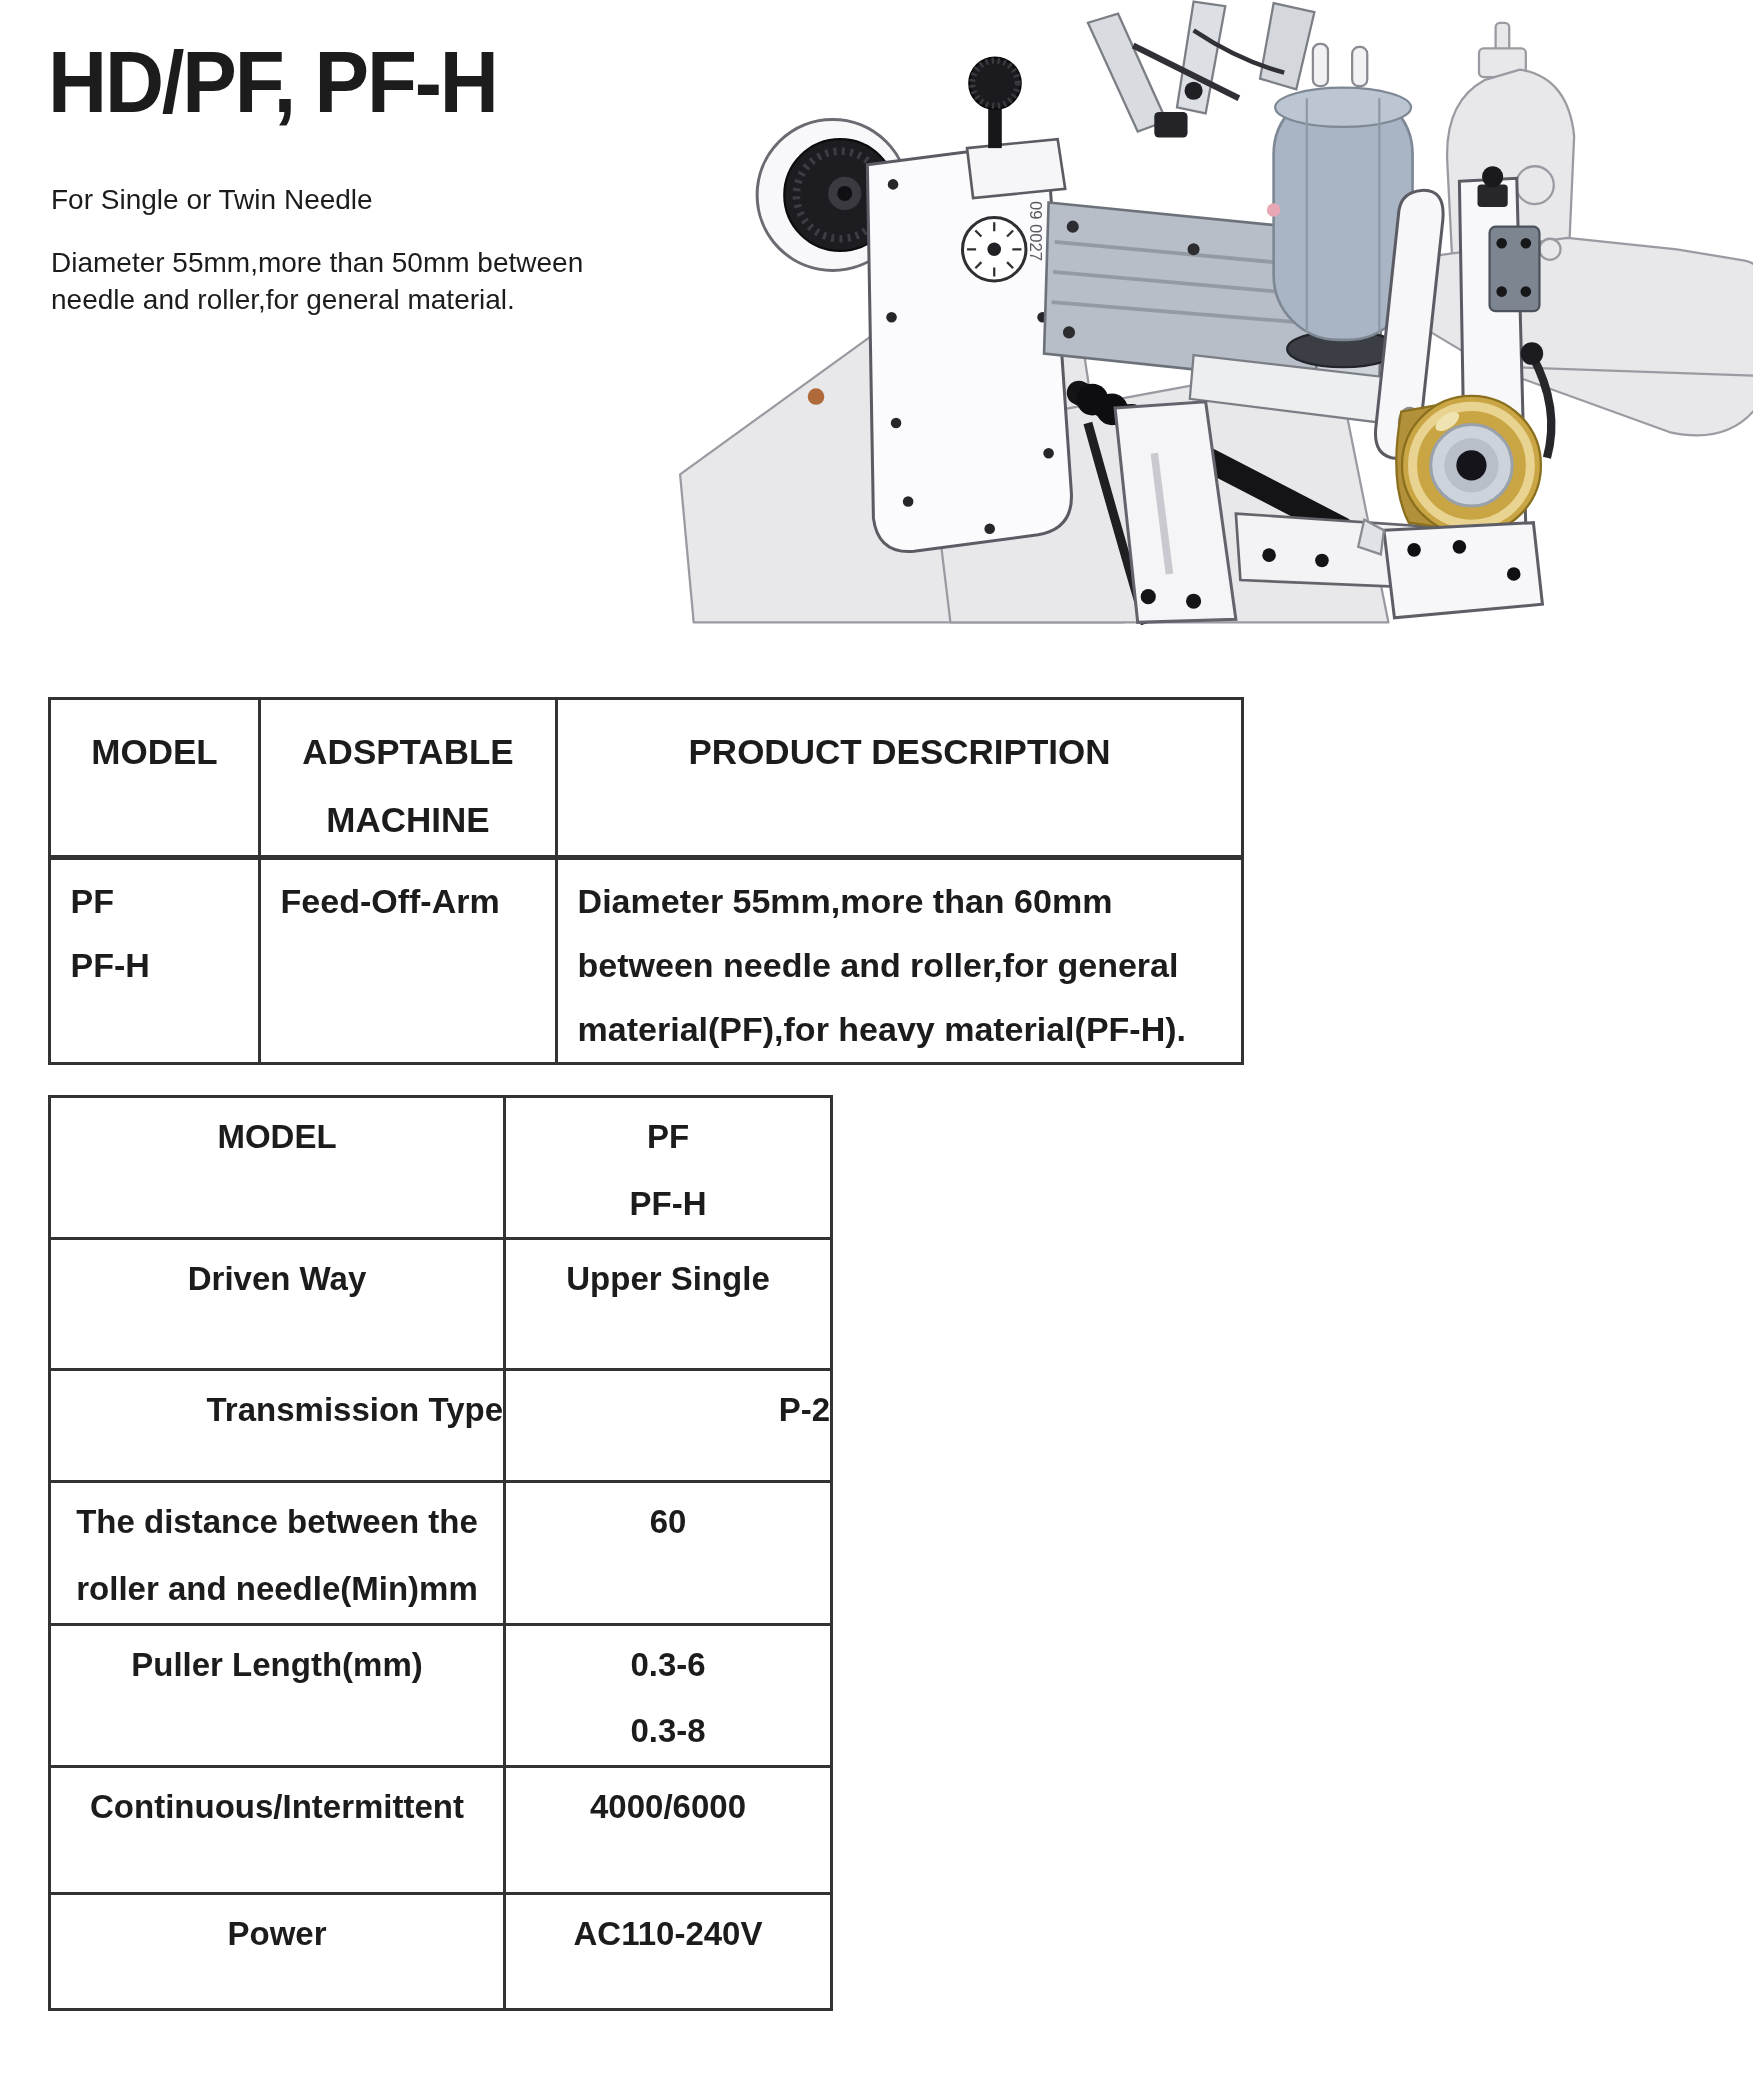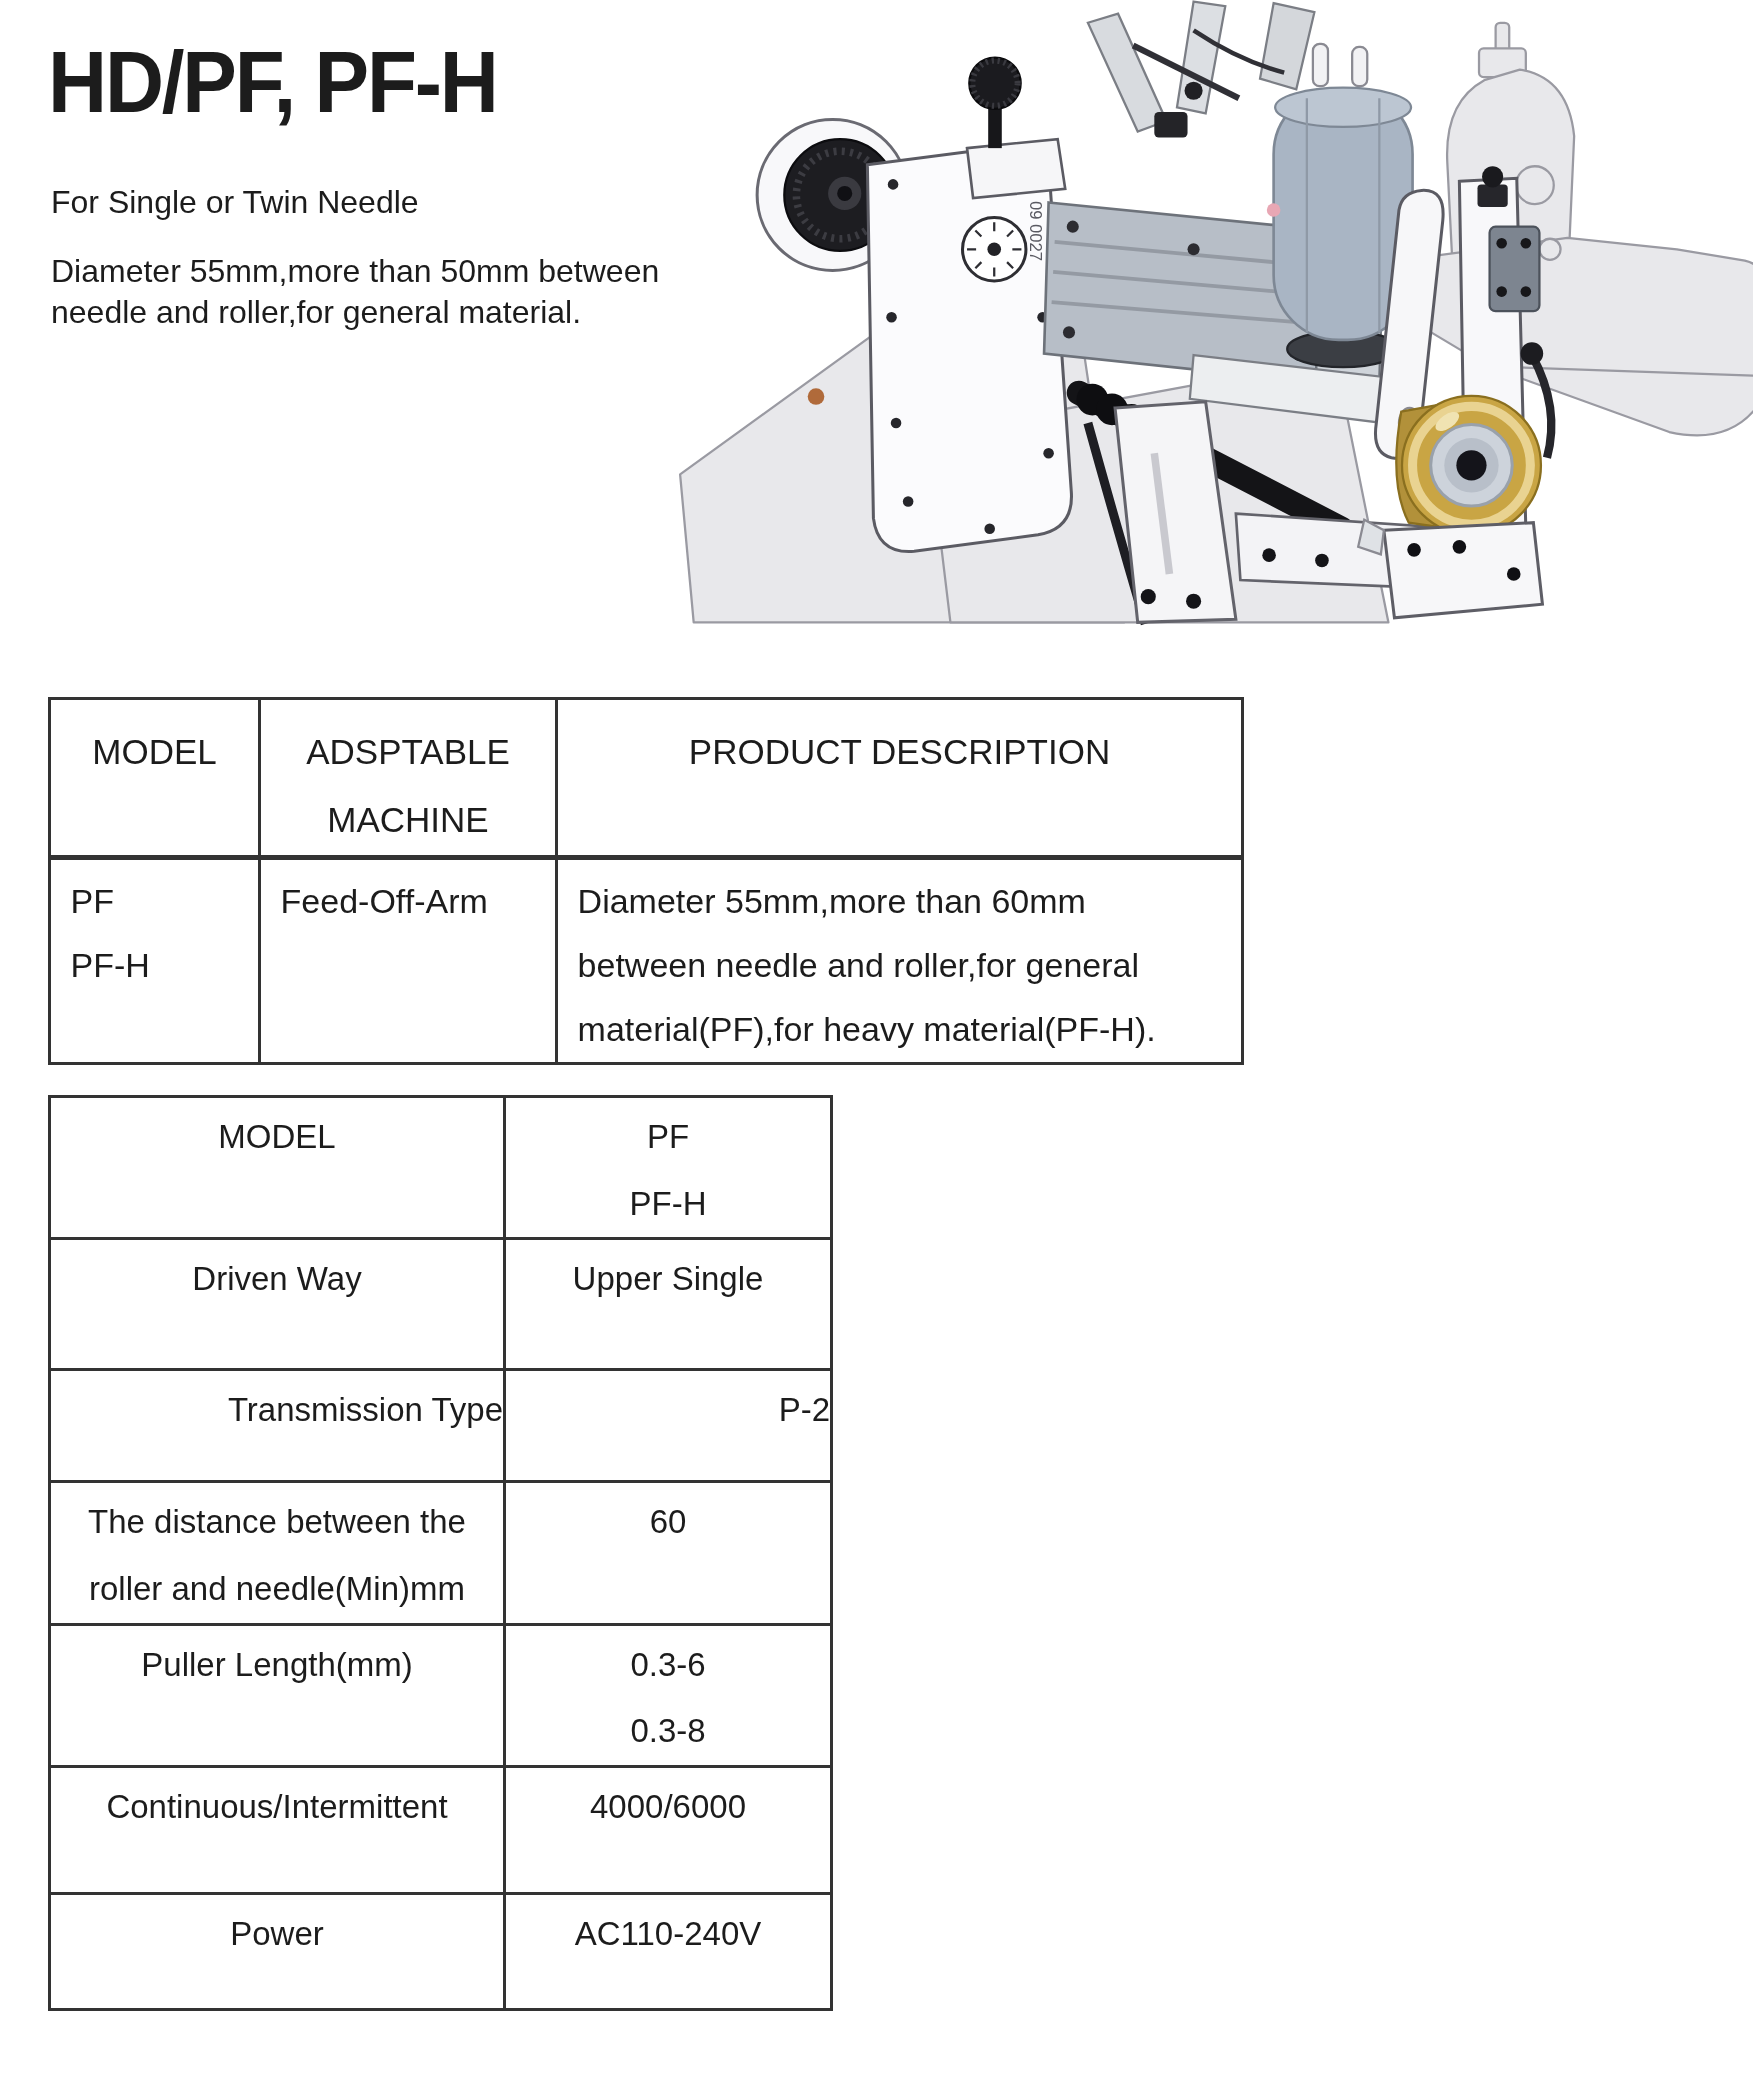--- a/index.html
+++ b/index.html
@@ -6,27 +6,27 @@
   html,body { background:#ffffff; }
   .page {
     position:relative; width:1754px; height:2097px; background:#ffffff;
     font-family:"Liberation Sans", sans-serif; color:#1c1c1c; overflow:hidden;margin-left:18px;
   }
   .title {
     position:absolute; left:30px; top:32px;
     font-size:87px; font-weight:700; letter-spacing:-2.3px;
     transform:scaleX(.94); transform-origin:left top; white-space:nowrap;
   }
-  .intro { position:absolute; left:33px; top:182px; width:822px; font-size:32px; line-height:1.3; }
+  .intro { position:absolute; left:33px; top:182px; width:822px; font-size:28px; line-height:1.3; }
   .intro p { margin-bottom:27px; white-space:pre-line; }
   .illustration { position:absolute; left:647px; top:0; width:1107px; height:627px; }
   .illustration svg { width:100%; height:100%; display:block; }
 
   table { border-collapse:collapse; position:absolute; table-layout:fixed; background:#fff; }
-  td, th { white-space:pre-line; font-weight:400; }
+  td, th { white-space:pre-line; font-weight:700; }
 
   .model-table { left:30px; top:697px; width:1193px; border:1.5px solid #333; }
   .model-table th, .model-table td { border:3px solid #333; vertical-align:top; }
   .model-table th { font-size:35px; text-align:center; height:144px; padding-top:18px; line-height:1.95; border-bottom:5.3px solid #333; }
   .model-table td { font-size:34px; text-align:left; height:190px; padding:10.6px 19.6px 0 19.6px; line-height:1.88; }
 
   .spec-table { left:30px; top:1095px; width:782px; border:1.5px solid #333; }
   .spec-table td { border:3px solid #333; border-top-width:3.8px; border-bottom-width:3.8px;
     vertical-align:top; text-align:center; font-size:33px; line-height:2.02; padding-top:6px; }
   .spec-table tr:nth-child(1) td { height:130px; }

